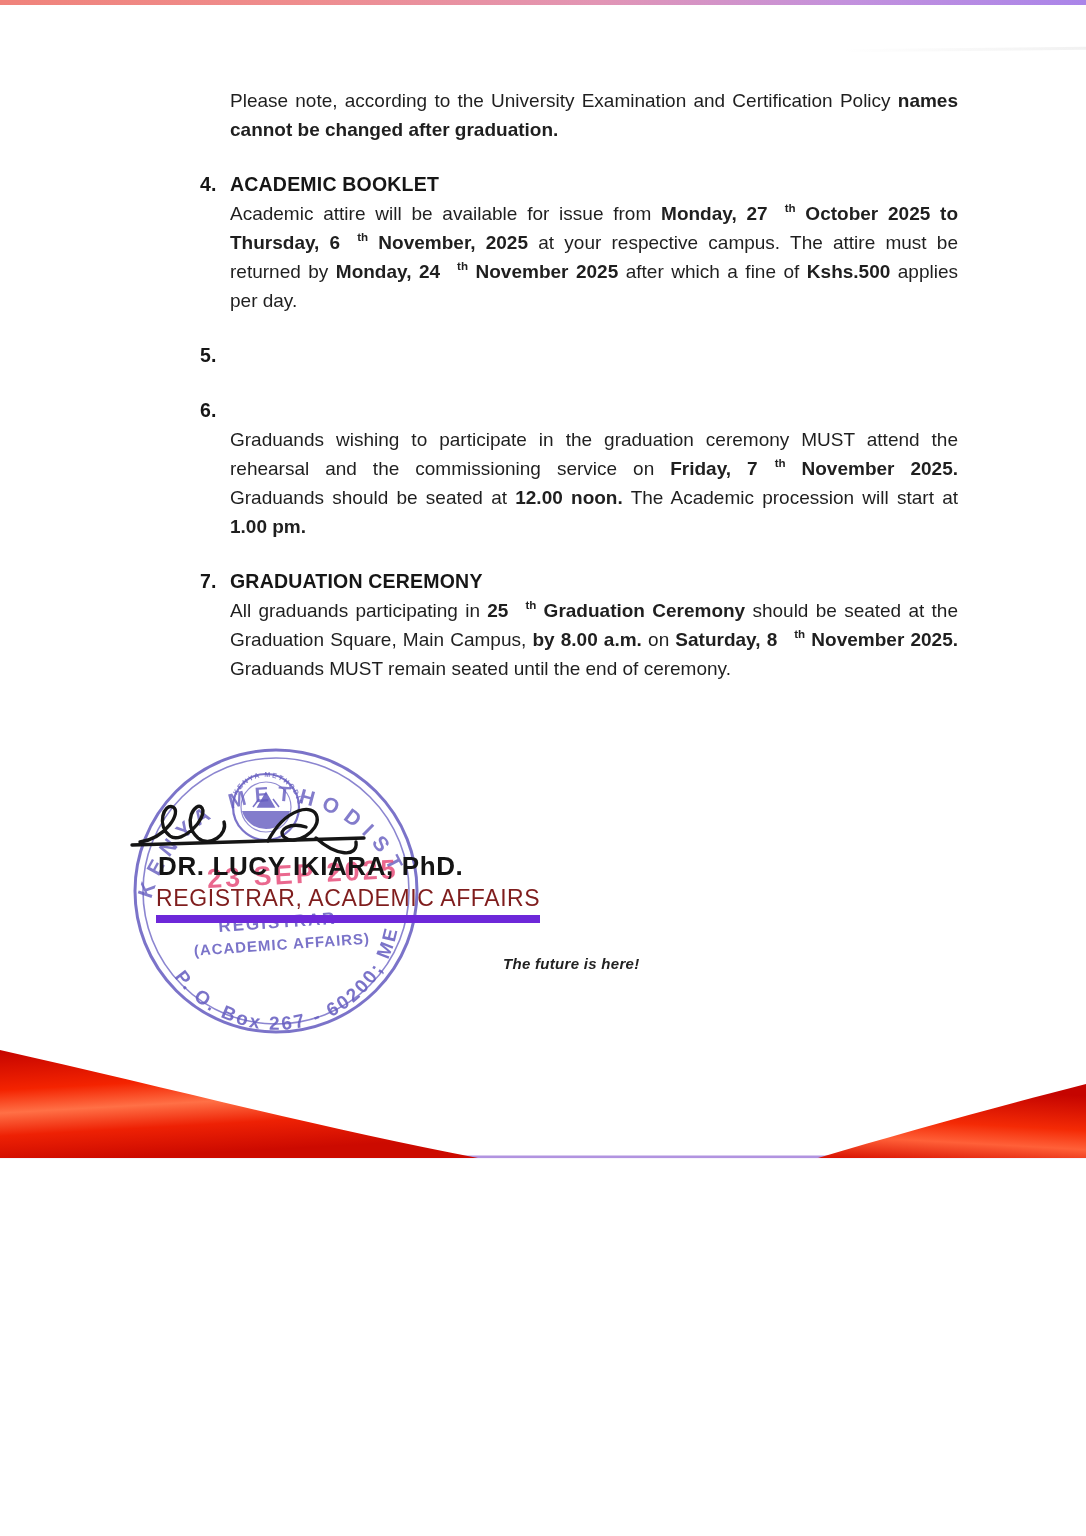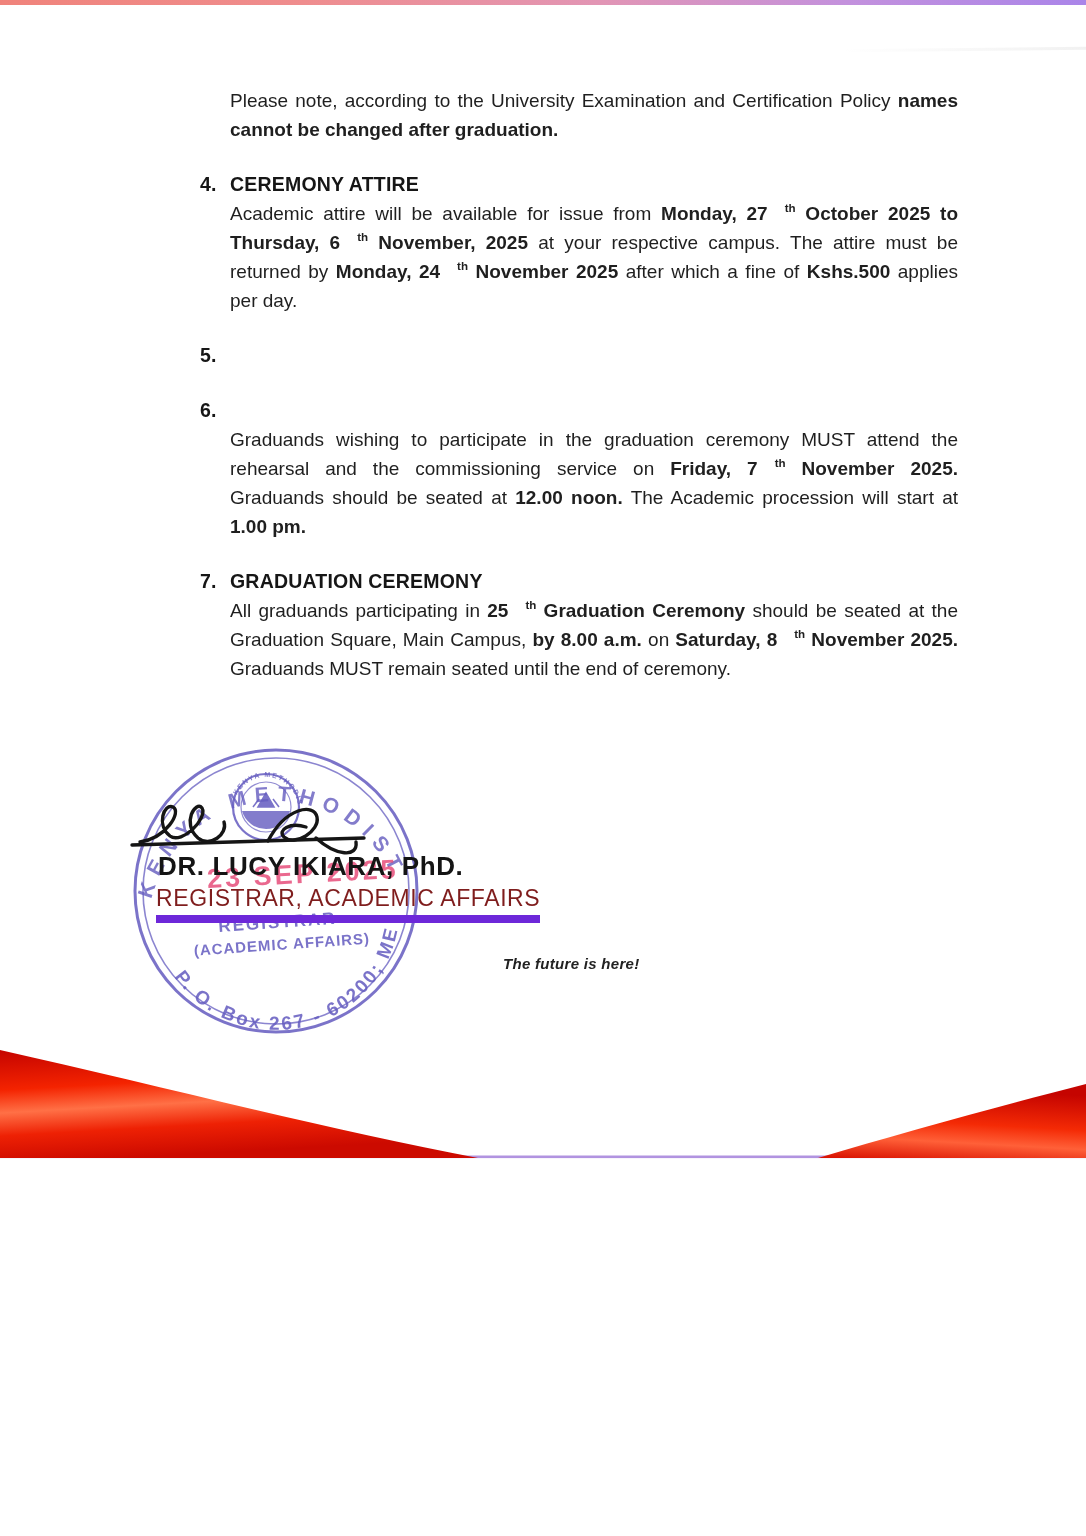--- a/index.html
+++ b/index.html
@@ -76,21 +76,21 @@
 
   <div class="top-bar"></div>
   <div class="scratch"></div>
 
   <div class="doc">
     <p class="intro"><span>Please note, according to the University Examination and Certification Policy </span><span class="b">names cannot be changed after graduation.</span></p>
 
     <div class="section">
       <div class="sec-head">
         <span class="sec-num">4.</span>
-        <span>CEREMONY ATTIRE</span>
+        <span>ACADEMIC BOOKLET</span>
       </div>
       <p class="sec-body"><span>Academic attire will be available for issue from </span><span class="b">Monday, 27</span><sup class="b">th</sup><span class="b"> October 2025 to Thursday, 6</span><sup class="b">th</sup><span class="b"> November, 2025</span><span> at your respective campus. The attire must be returned by </span><span class="b">Monday, 24</span><sup class="b">th</sup><span class="b"> November 2025</span><span> after which a fine of </span><span class="b">Kshs.500</span><span> applies per day.</span></p>
     </div>
 
     <div class="section">
       <div class="sec-head">
         <span class="sec-num">5.</span>
       </div>
     </div>
 

